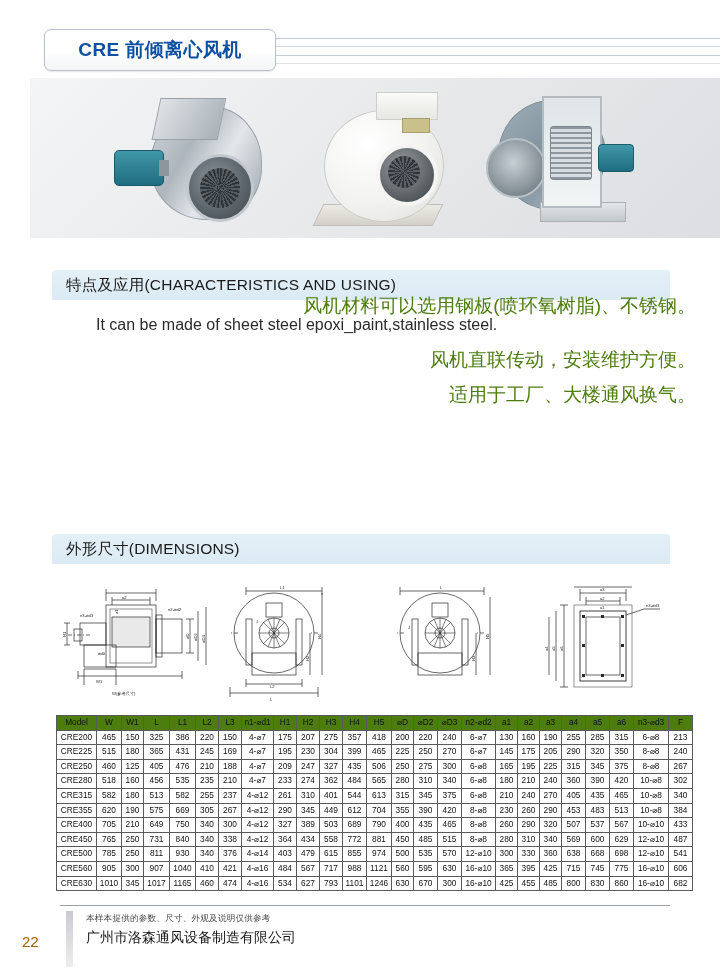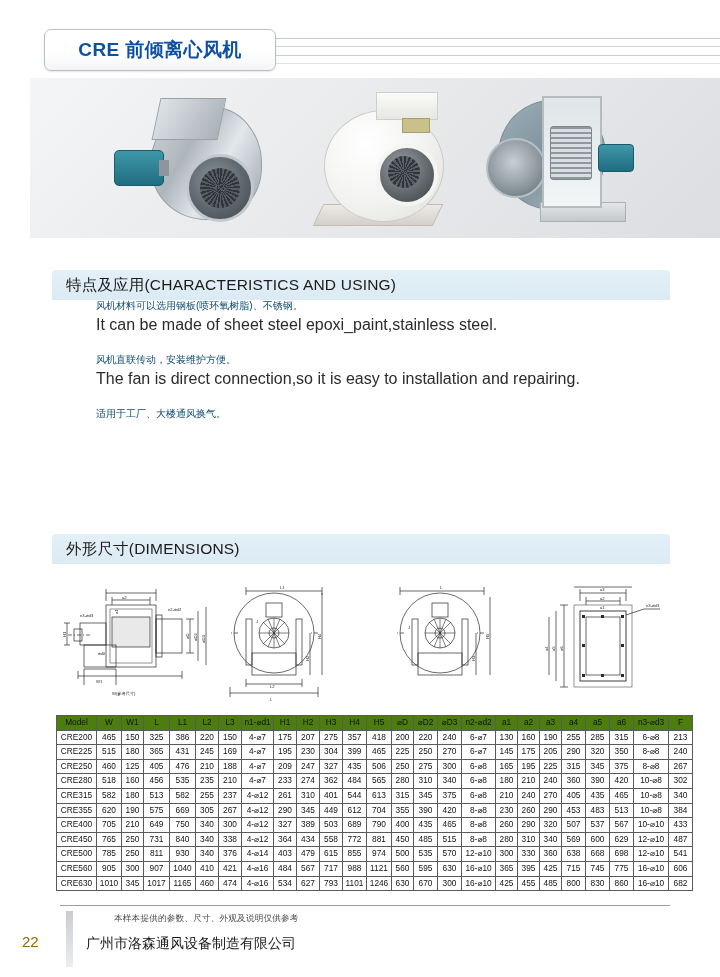--- a/index.html
+++ b/index.html
@@ -82,43 +82,43 @@
   
   .sec-bar{
     position:absolute;left:52px;width:618px;height:30px;
     background:linear-gradient(180deg,#e4f0f7 0%,#dbeaf4 100%);
     border-radius:4px 4px 0 0;display:flex;align-items:center;
   }
   .sec-bar span{font-size:15.5px;color:#1a1a1a;padding-left:14px;letter-spacing:.2px;}
   
   .chars{position:absolute;left:96px;top:296px;width:600px;}
   .para{margin-bottom:16px;}
-  .cn{font-size:10px;color:#0c4a6e;line-height:19px;white-space:nowrap;}
+  .cn{font-size:19px;color:#4d7c0f;line-height:19px;white-space:nowrap;text-align:right;}
   .en{font-size:16px;color:#2b2b2b;line-height:19px;white-space:nowrap;}
   
   .draw-area{position:absolute;left:60px;top:575px;width:610px;height:130px;}
   .draw-area svg{display:block;}
   
   .tbl-wrap{position:absolute;left:56px;top:715px;width:614px;}
   table{border-collapse:collapse;width:614px;table-layout:fixed;}
   th,td{
     border:1px solid #5a5a5a;font-size:8.3px;text-align:center;
     height:13.6px;line-height:13.6px;padding:0;color:#111;
     overflow:hidden;white-space:nowrap;
   }
   th{font-weight:normal;background:#4d7c0f;}
   td.model{font-size:8.3px;}
   
   .footer{position:absolute;left:0;top:905px;width:720px;height:72px;}
   .foot-rule{position:absolute;left:60px;top:0px;width:610px;height:1px;background:#9aa0a6;}
   .page-no{position:absolute;left:22px;top:28px;font-size:15px;color:#a16207;}
   .foot-bar{position:absolute;left:66px;top:6px;width:7px;height:56px;
     background:linear-gradient(180deg,#c8ccd0,#eceef0);}
-  .foot-note{position:absolute;left:86px;top:8px;font-size:8.6px;color:#4a4a4a;letter-spacing:.2px;margin-left:28px;}
-  .foot-co{position:absolute;left:86px;top:24px;font-size:14px;color:#1a1a1a;margin-top:6px;}
+  .foot-note{position:absolute;left:86px;top:8px;font-size:8.6px;color:#4a4a4a;letter-spacing:.2px;}
+  .foot-co{position:absolute;left:86px;top:24px;font-size:14px;color:#1a1a1a;}
 </style>
 </head>
 <body>
 
 <div class="header">
   <div class="tab-lines">
     <i></i>
       <i></i>
       <i></i>
       <i></i>
@@ -156,21 +156,20 @@
   <span>特点及应用(CHARACTERISTICS AND USING)</span>
 </div>
 
 <div class="chars">
   <div class="para">
     <div class="cn">风机材料可以选用钢板(喷环氧树脂)、不锈钢。</div>
     <div class="en">It can be made of sheet steel epoxi_paint,stainless steel.</div>
   </div>
   <div class="para">
     <div class="cn">风机直联传动，安装维护方便。</div>
-    <div class="en">The fan is direct connection,so it is easy to installation and repairing.</div>
   </div>
   <div class="para">
     <div class="cn">适用于工厂、大楼通风换气。</div>
   </div>
 </div>
 
 <div class="sec-bar" style="top:534px;">
   <span>外形尺寸(DIMENSIONS)</span>
 </div>
 

